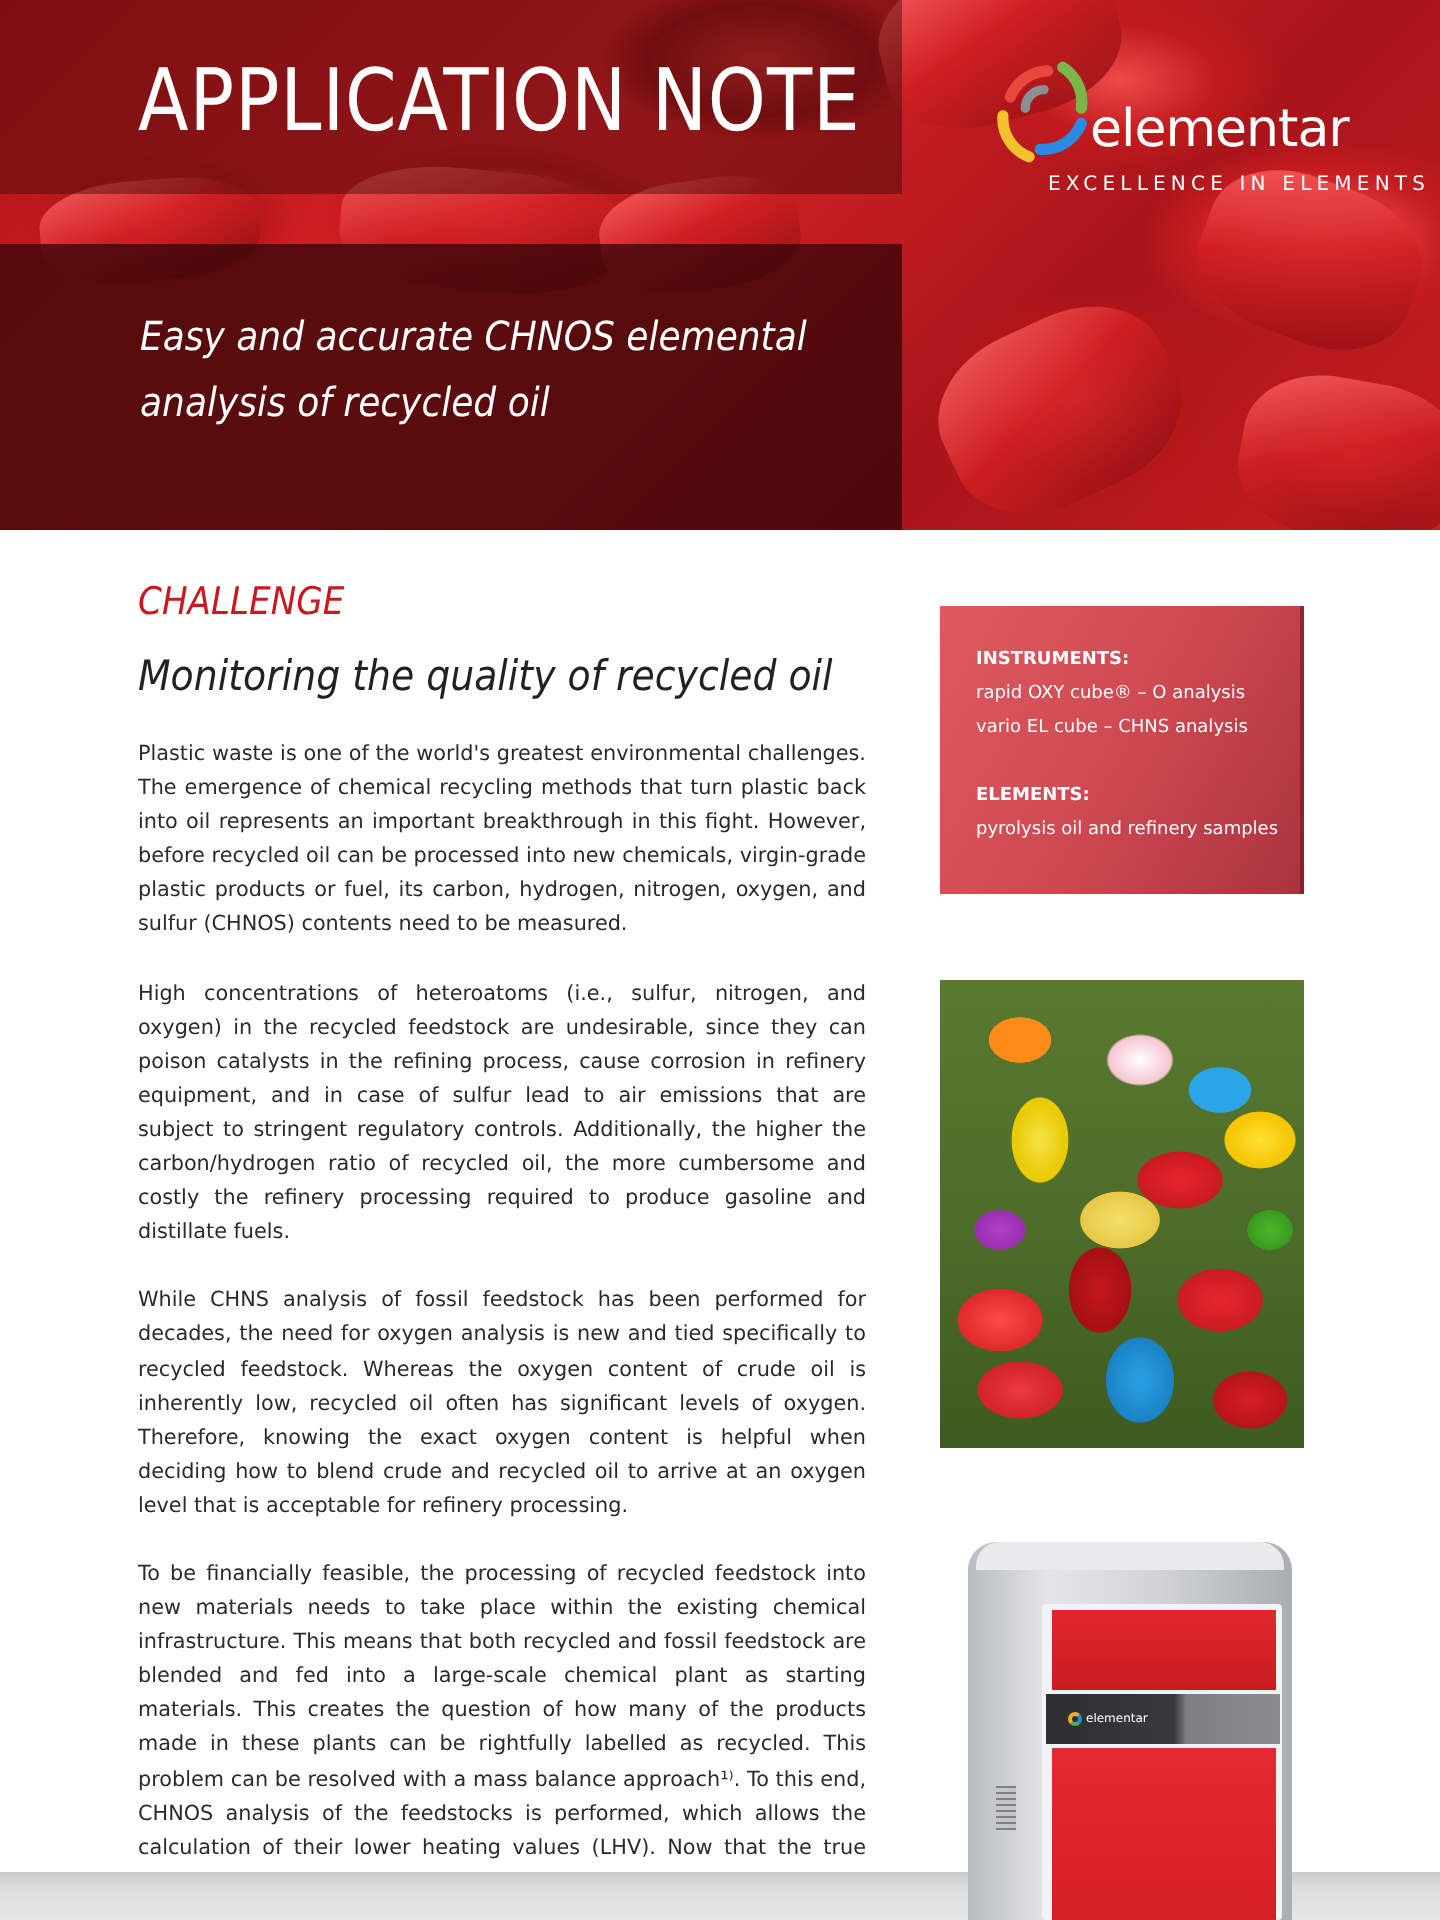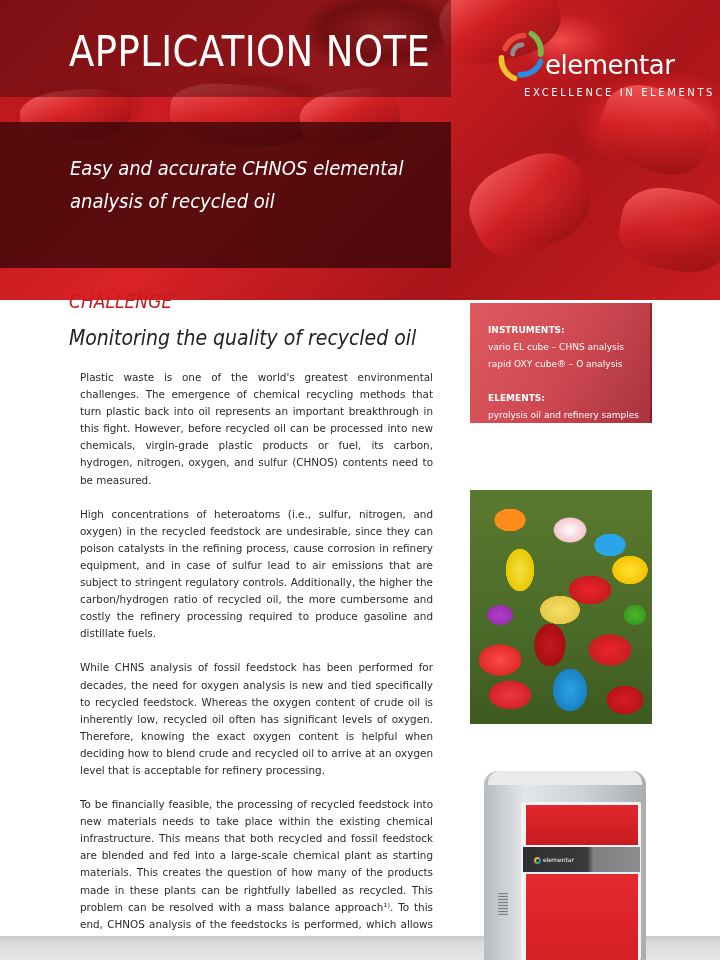--- a/index.html
+++ b/index.html
@@ -3,21 +3,21 @@
 <meta charset="utf-8">
 <style>
   html, body { margin: 0; padding: 0; }
   body {
     width: 720px; height: 960px; overflow: hidden; position: relative;
     background: #ffffff;
     font-family: "Liberation Sans", "DejaVu Sans", sans-serif;
   }
   
   .hero {
-    position: absolute; left: 0; top: 0; width: 720px; height: 300px; overflow: hidden;
+    position: absolute; left: 0; top: 0; width: 720px; height: 265px; overflow: hidden;
     background:
       radial-gradient(ellipse 80px 45px at 560px 40px, #f04a4a 0%, #c11b1e 60%, transparent 100%),
       radial-gradient(ellipse 90px 50px at 660px 120px, #ff5b5b 0%, #c61c20 70%, transparent 100%),
       radial-gradient(ellipse 70px 55px at 540px 200px, #f34848 0%, #b5161a 70%, transparent 100%),
       radial-gradient(ellipse 60px 40px at 680px 230px, #e83434 0%, #a51417 70%, transparent 100%),
       radial-gradient(ellipse 90px 40px at 250px 110px, #f24a4a 0%, #c0191c 70%, transparent 100%),
       radial-gradient(ellipse 70px 35px at 80px 110px, #ee3c3c 0%, #b8171a 70%, transparent 100%),
       radial-gradient(ellipse 80px 40px at 380px 30px, #d63030 0%, #9c1215 70%, transparent 100%),
       linear-gradient(135deg, #b31519 0%, #d92226 40%, #a8151a 70%, #c81d21 100%);
   }
@@ -73,25 +73,25 @@
     position: absolute; left: 69px; top: 326px; margin: 0;
     font-family: "DejaVu Sans", sans-serif; font-style: italic;
     font-size: 21px; color: #222222; font-weight: normal; line-height: 1.2;
     transform: scaleX(0.9); transform-origin: left top; white-space: nowrap;
   }
   .body-col {
     position: absolute; left: 69px; top: 369px; width: 364px;
     font-family: "DejaVu Sans", sans-serif; font-size: 10.4px; line-height: 17.1px;
     color: #2a2a2a; text-align: justify;
   }
-  .body-col p { margin: 0 0 17px 11px; }
+  .body-col p { margin: 0 0 17px 0; }
 
   
   .info-box {
-    position: absolute; left: 470px; top: 303px; width: 182px; height: 120px;
+    position: absolute; left: 470px; top: 303px; width: 182px; height: 144px;
     background: linear-gradient(120deg, #df5a5f 0%, #cc4750 55%, #a8333d 100%);
     box-shadow: inset -2px 0 0 rgba(120,20,30,0.6);
     color: #ffffff; box-sizing: border-box; padding: 19px 0 0 18px;
     font-family: "DejaVu Sans", sans-serif; font-size: 9px; line-height: 17px;
   }
   .info-box .lbl { font-weight: bold; display: block; }
   .info-box .line { display: block; white-space: nowrap; }
   .info-box .gap { display: block; height: 17px; }
 
   
@@ -204,22 +204,22 @@
 
 <article class="body-col">
   <p>Plastic waste is one of the world's greatest environmental challenges. The emergence of chemical recycling methods that turn plastic back into oil represents an important breakthrough in this fight. However, before recycled oil can be processed into new chemicals, virgin-grade plastic products or fuel, its carbon, hydrogen, nitrogen, oxygen, and sulfur (CHNOS) contents need to be measured.</p>
   <p>High concentrations of heteroatoms (i.e., sulfur, nitrogen, and oxygen) in the recycled feedstock are undesirable, since they can poison catalysts in the refining process, cause corrosion in refinery equipment, and in case of sulfur lead to air emissions that are subject to stringent regulatory controls. Additionally, the higher the carbon/hydrogen ratio of recycled oil, the more cumbersome and costly the refinery processing required to produce gasoline and distillate fuels.</p>
   <p>While CHNS analysis of fossil feedstock has been performed for decades, the need for oxygen analysis is new and tied specifically to recycled feedstock. Whereas the oxygen content of crude oil is inherently low, recycled oil often has significant levels of oxygen. Therefore, knowing the exact oxygen content is helpful when deciding how to blend crude and recycled oil to arrive at an oxygen level that is acceptable for refinery processing.</p>
   <p>To be financially feasible, the processing of recycled feedstock into new materials needs to take place within the existing chemical infrastructure. This means that both recycled and fossil feedstock are blended and fed into a large-scale chemical plant as starting materials. This creates the question of how many of the products made in these plants can be rightfully labelled as recycled. This problem can be resolved with a mass balance approach¹⁾. To this end, CHNOS analysis of the feedstocks is performed, which allows the calculation of their lower heating values (LHV). Now that the true chemical value is known, it becomes possible to determine how much recycled feedstock is needed to replace a certain amount of fossil feedstock.</p>
 </article>
 
 <aside class="info-box">
   <span class="lbl">INSTRUMENTS:</span>
+  <span class="line">rapid OXY cube® – O analysis</span>
   <span class="line">vario EL cube – CHNS analysis</span>
-  <span class="line">rapid OXY cube® – O analysis</span>
   <span class="gap"></span>
   <span class="lbl">ELEMENTS:</span>
   <span class="line">pyrolysis oil and refinery samples</span>
 </aside>
 
 <div class="cups-photo" title="pile of colorful plastic cups"></div>
 
 <div class="footer-band"></div>
 
 <div class="instrument" title="elementar analyzer with red front panels">

